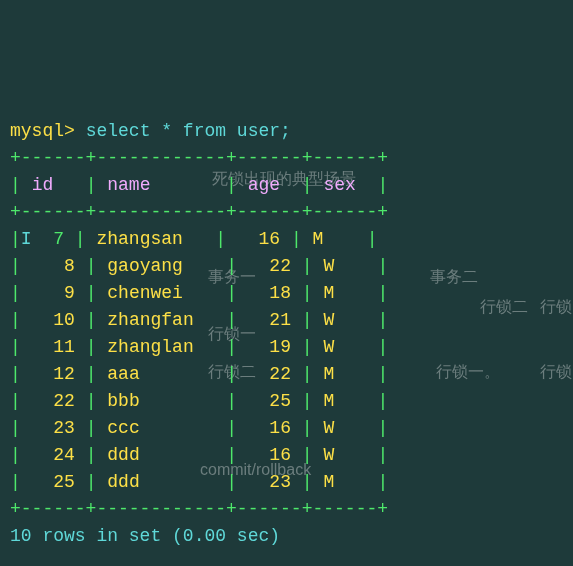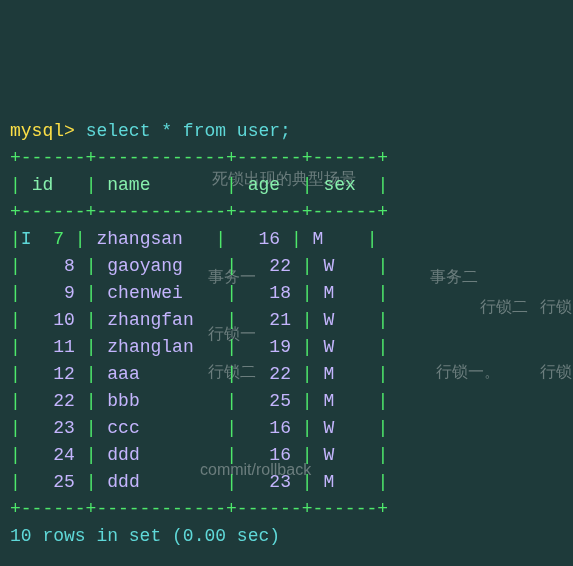--- a/index.html
+++ b/index.html
@@ -21,27 +21,27 @@
       color: #fde047;
     }
     .prompt-cmd {
       color: #5fd8d8;
       text-align: right;
     }
     .border-line {
       color: #4ee86b;
     }
     .header-row {
-      color: #86efac;
+      color: #f0abfc;
     }
     .pipe {
       color: #4ee86b;
     }
     .data-cell {
-      color: #c4b5fd;
+      color: #fde047;
     }
     .footer {
       color: #5fd8d8;
     }
     .watermark {
       position: absolute;
       color: #6b7d7d;
       font-size: 16px;
       pointer-events: none;
       z-index: 0;

